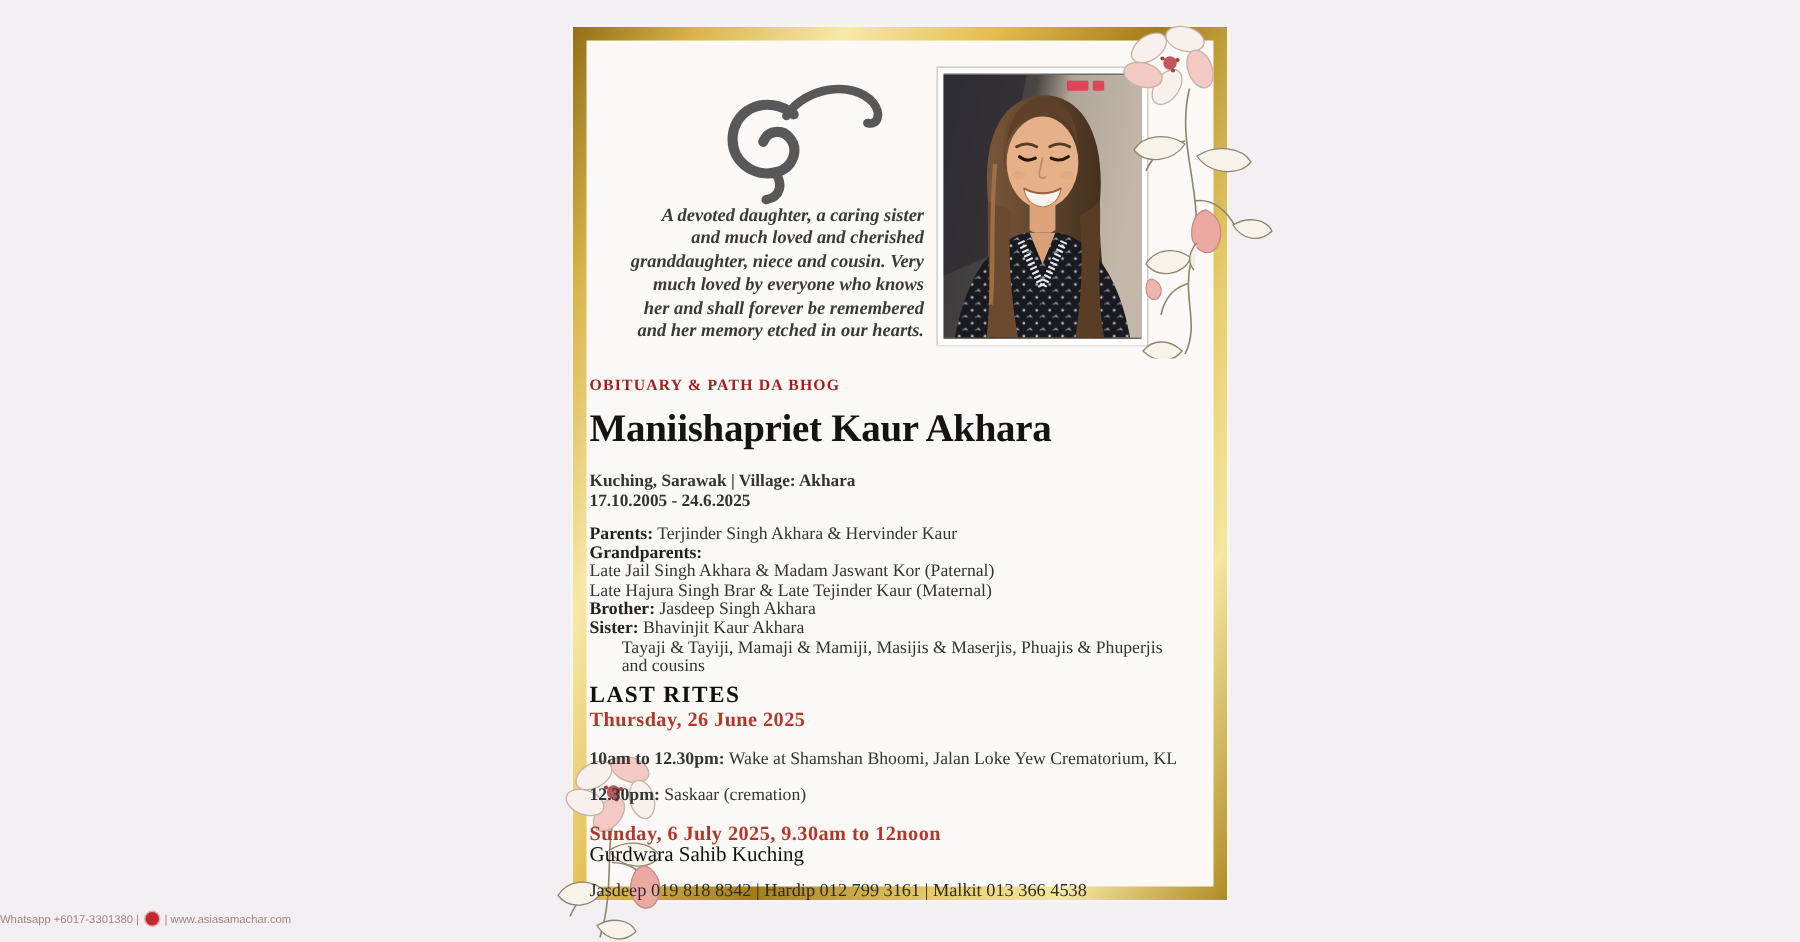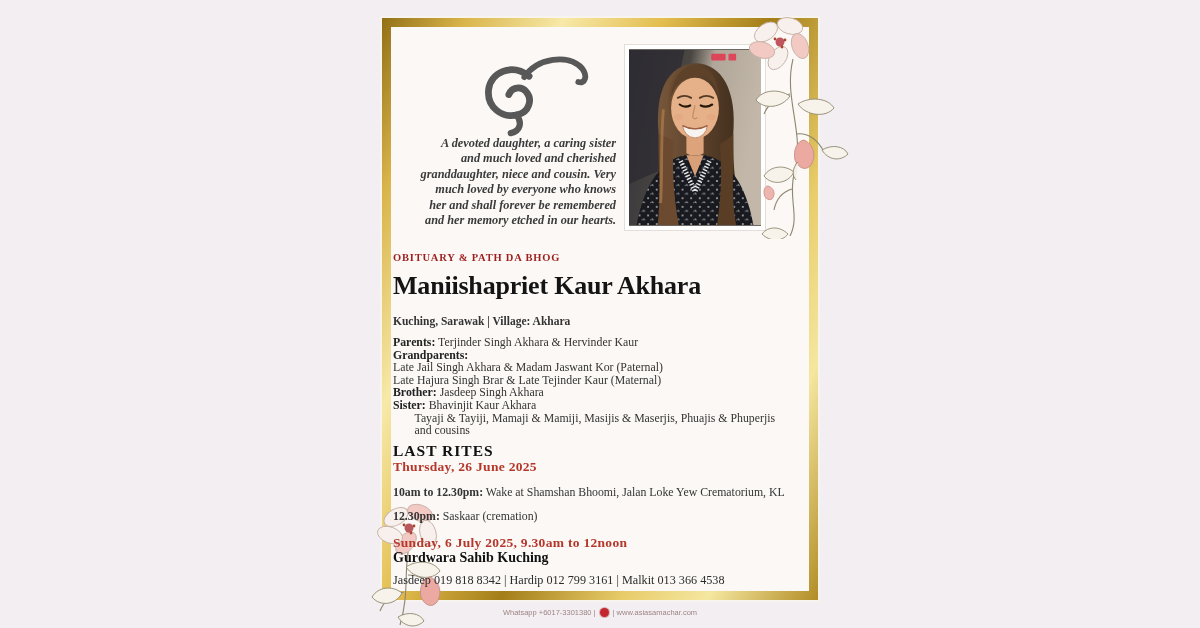--- a/index.html
+++ b/index.html
@@ -27,28 +27,28 @@
   .loc{margin-top:16px;font-size:11.5px;line-height:13px;font-weight:bold;color:#333;}
   .dates{font-size:11.5px;line-height:13px;font-weight:bold;color:#333;}
   .family{margin-top:8px;font-size:11.8px;line-height:12.6px;color:#343434;}
   .family .row{margin:0;}
   .family .row.wide{max-width:372px;margin:0 auto;}
   .family b{color:#222;}
   .sec-title{margin-top:5px;font-size:15.5px;line-height:17px;font-weight:bold;letter-spacing:1px;color:#111;}
   .sec-title.big{font-size:17px;line-height:19px;margin-top:4px;}
   .red-date{font-size:13.5px;line-height:15px;font-weight:bold;color:#b5372b;letter-spacing:.3px;}
   .sched{font-size:11.8px;line-height:12.8px;color:#343434;}
-  .venue{font-size:14px;line-height:15px;font-weight:bold;color:#111;}
+  .venue{font-size:14px;line-height:15px;font-weight:normal;color:#111;}
   .contacts{margin-top:9px;font-size:12.2px;line-height:13px;color:#2c2c2c;}
   
   .ikonkar{position:absolute;left:468px;top:55px;}
   .flowers-tr{position:absolute;left:738px;top:4px;}
   .flowers-bl{position:absolute;left:348px;top:497px;}
   
-  .footer{position:absolute;left:0;top:608px;width:1200px;display:flex;justify-content:center;
+  .footer{position:absolute;left:0;top:608px;width:1200px;display:flex;
           align-items:center;gap:4px;font-family:"Liberation Sans",sans-serif;
           font-size:7.5px;color:#a08585;}
   .logo-dot{width:9px;height:9px;border-radius:50%;background:#c2262e;display:inline-block;
             box-shadow:0 0 0 1px #d8b2b2;}
 </style>
 </head>
 <body>
 
 <div id="stage">
 
@@ -180,20 +180,21 @@
         <circle cx="63" cy="36" r="1.4" fill="#a8452b"></circle>
       </g>
       <path d="M 82,80 C 91,84 95,95 89,105 C 84,111 77,109 73,100 C 71,90 75,81 82,80 Z" fill="#eca9a2" stroke="#c58c84" stroke-width="0.9"></path>
     </svg>
   </div>
 
   <div class="col">
     <div class="obit-label">OBITUARY &amp; PATH DA BHOG</div>
     <div class="name">Maniishapriet Kaur Akhara</div>
     <div class="loc">Kuching, Sarawak | Village: Akhara</div>
+    <div class="dates">17.10.2005 - 24.6.2025</div>
 
     <div class="family">
       <p class="row"><b>Parents:</b><span> Terjinder Singh Akhara &amp; Hervinder Kaur</span></p>
       <p class="row"><b>Grandparents:</b><span></span></p>
       <p class="row"><span>Late Jail Singh Akhara &amp; Madam Jaswant Kor (Paternal)</span></p>
       <p class="row"><span>Late Hajura Singh Brar &amp; Late Tejinder Kaur (Maternal)</span></p>
       <p class="row"><b>Brother:</b><span> Jasdeep Singh Akhara</span></p>
       <p class="row"><b>Sister:</b><span> Bhavinjit Kaur Akhara</span></p>
       <p class="row wide"><span>Tayaji &amp; Tayiji, Mamaji &amp; Mamiji, Masijis &amp; Maserjis, Phuajis &amp; Phuperjis and cousins</span></p>
     </div>

